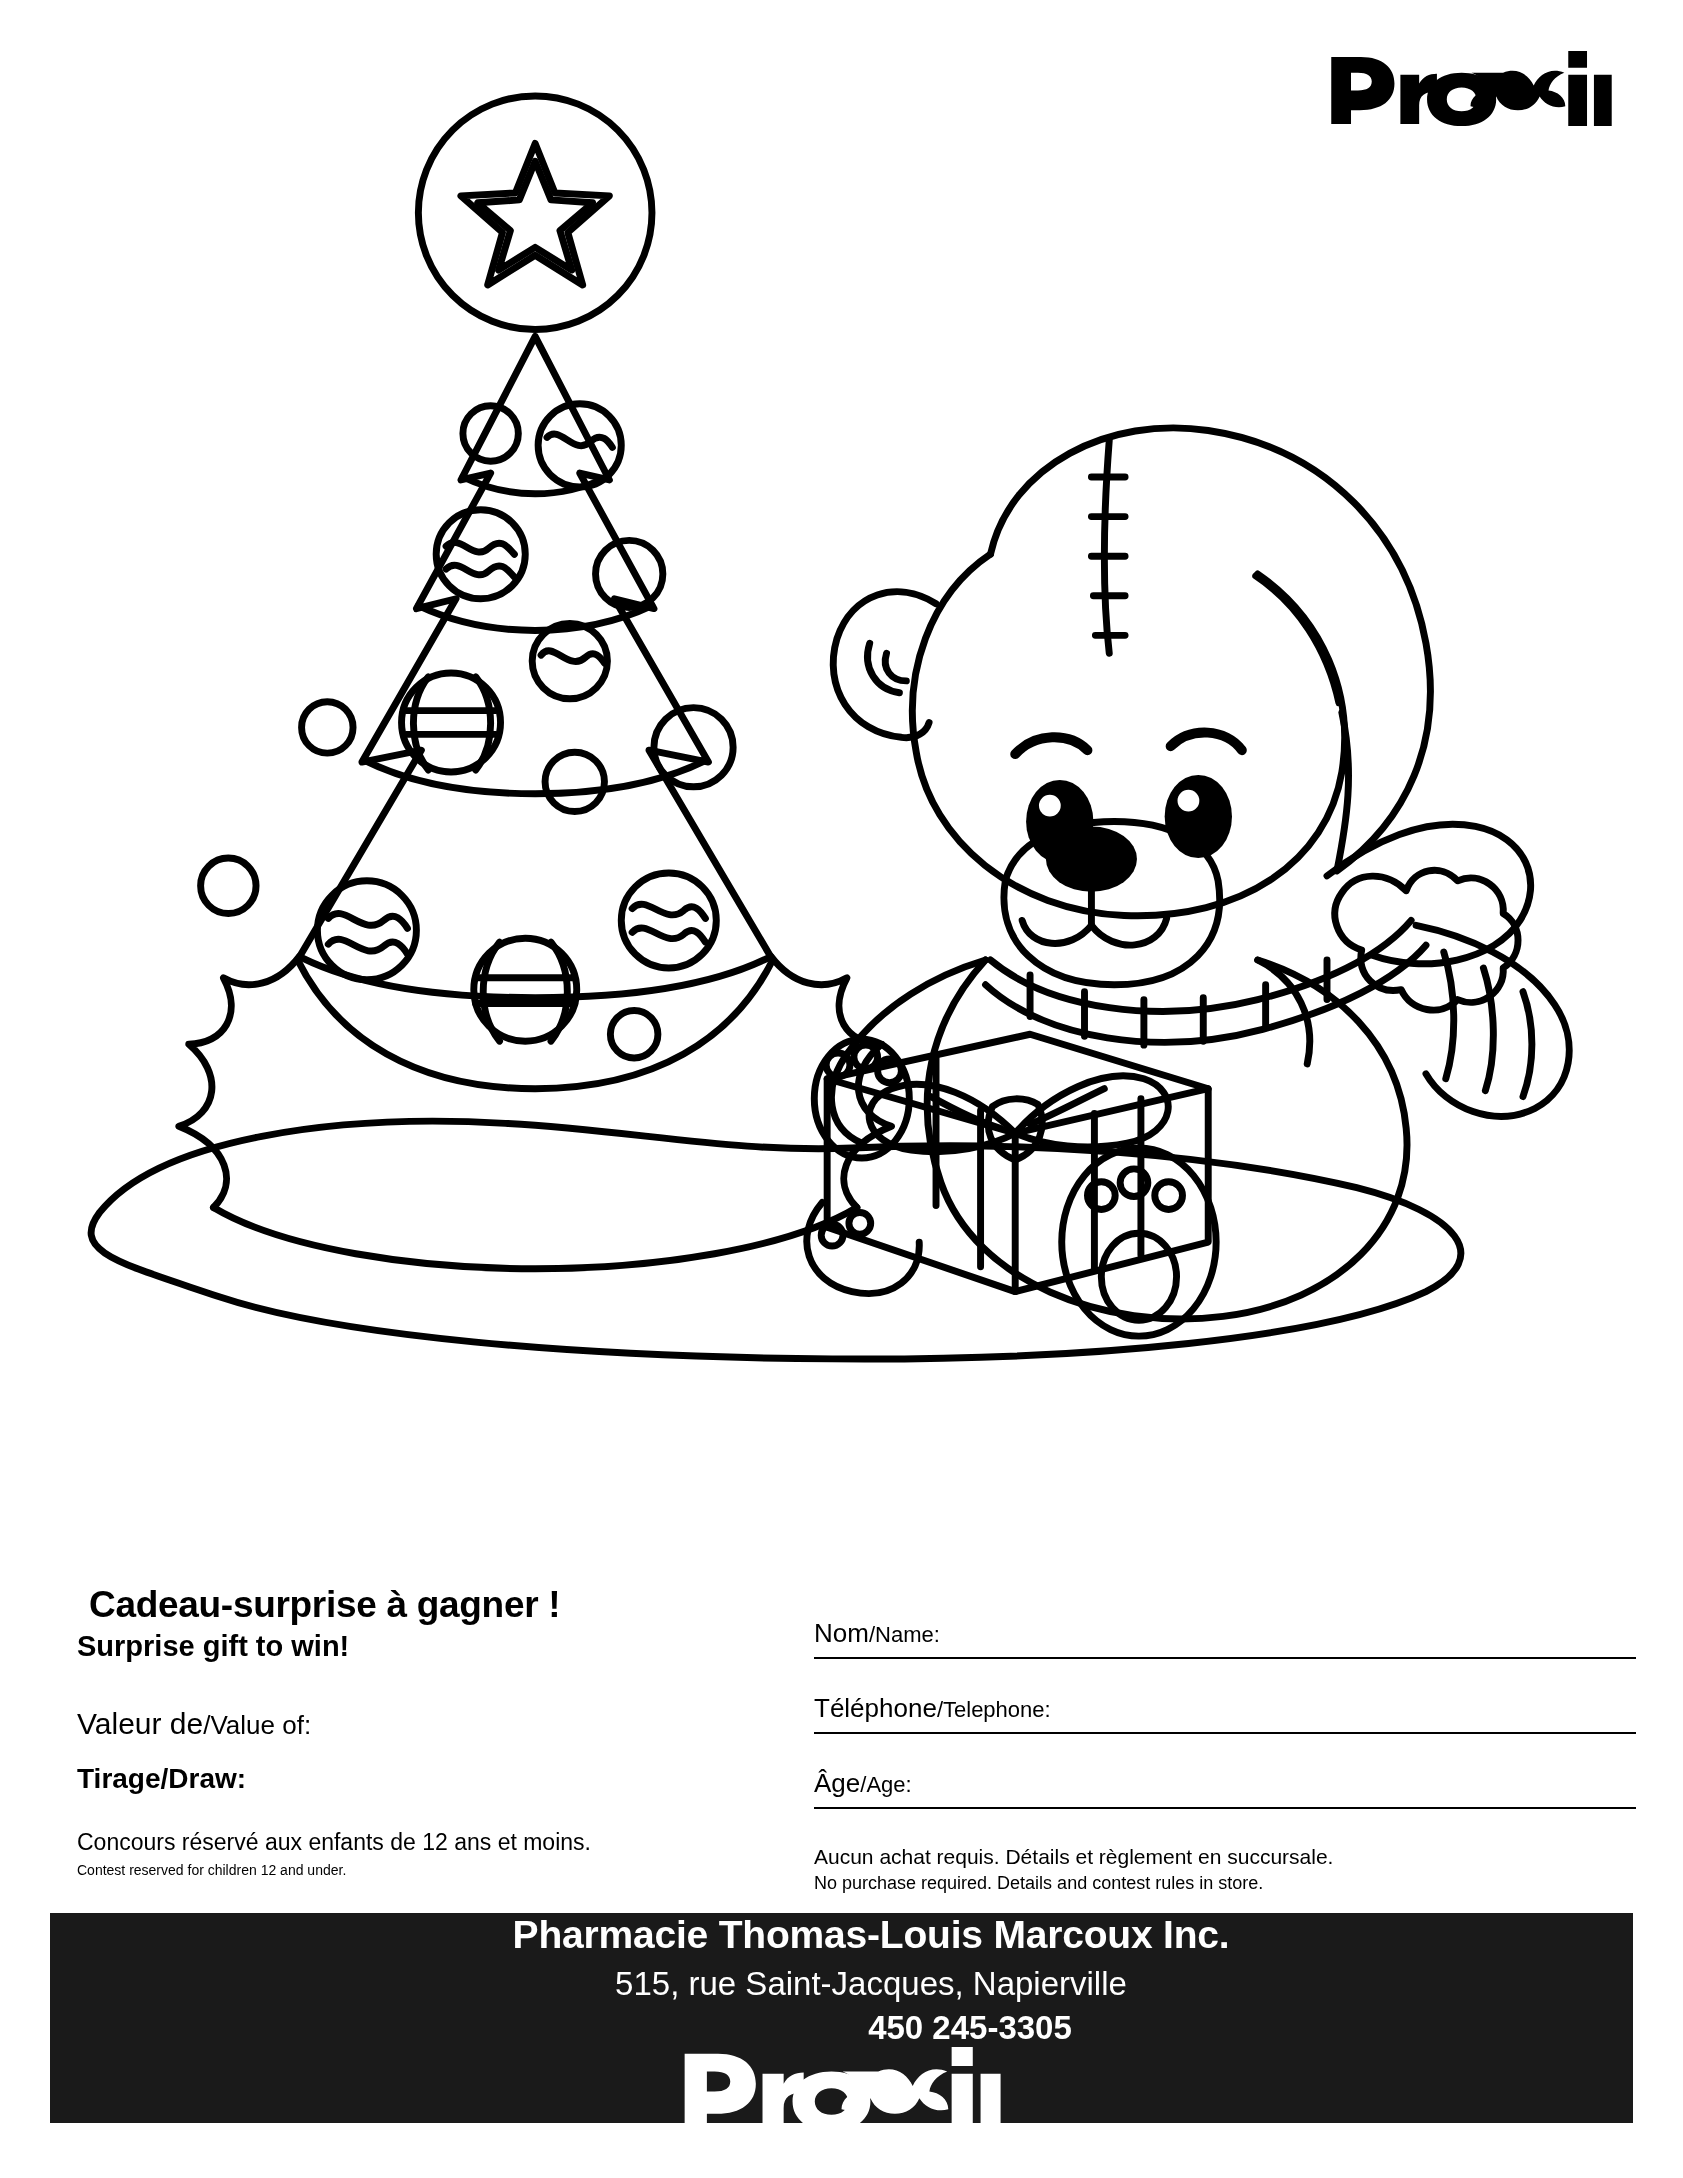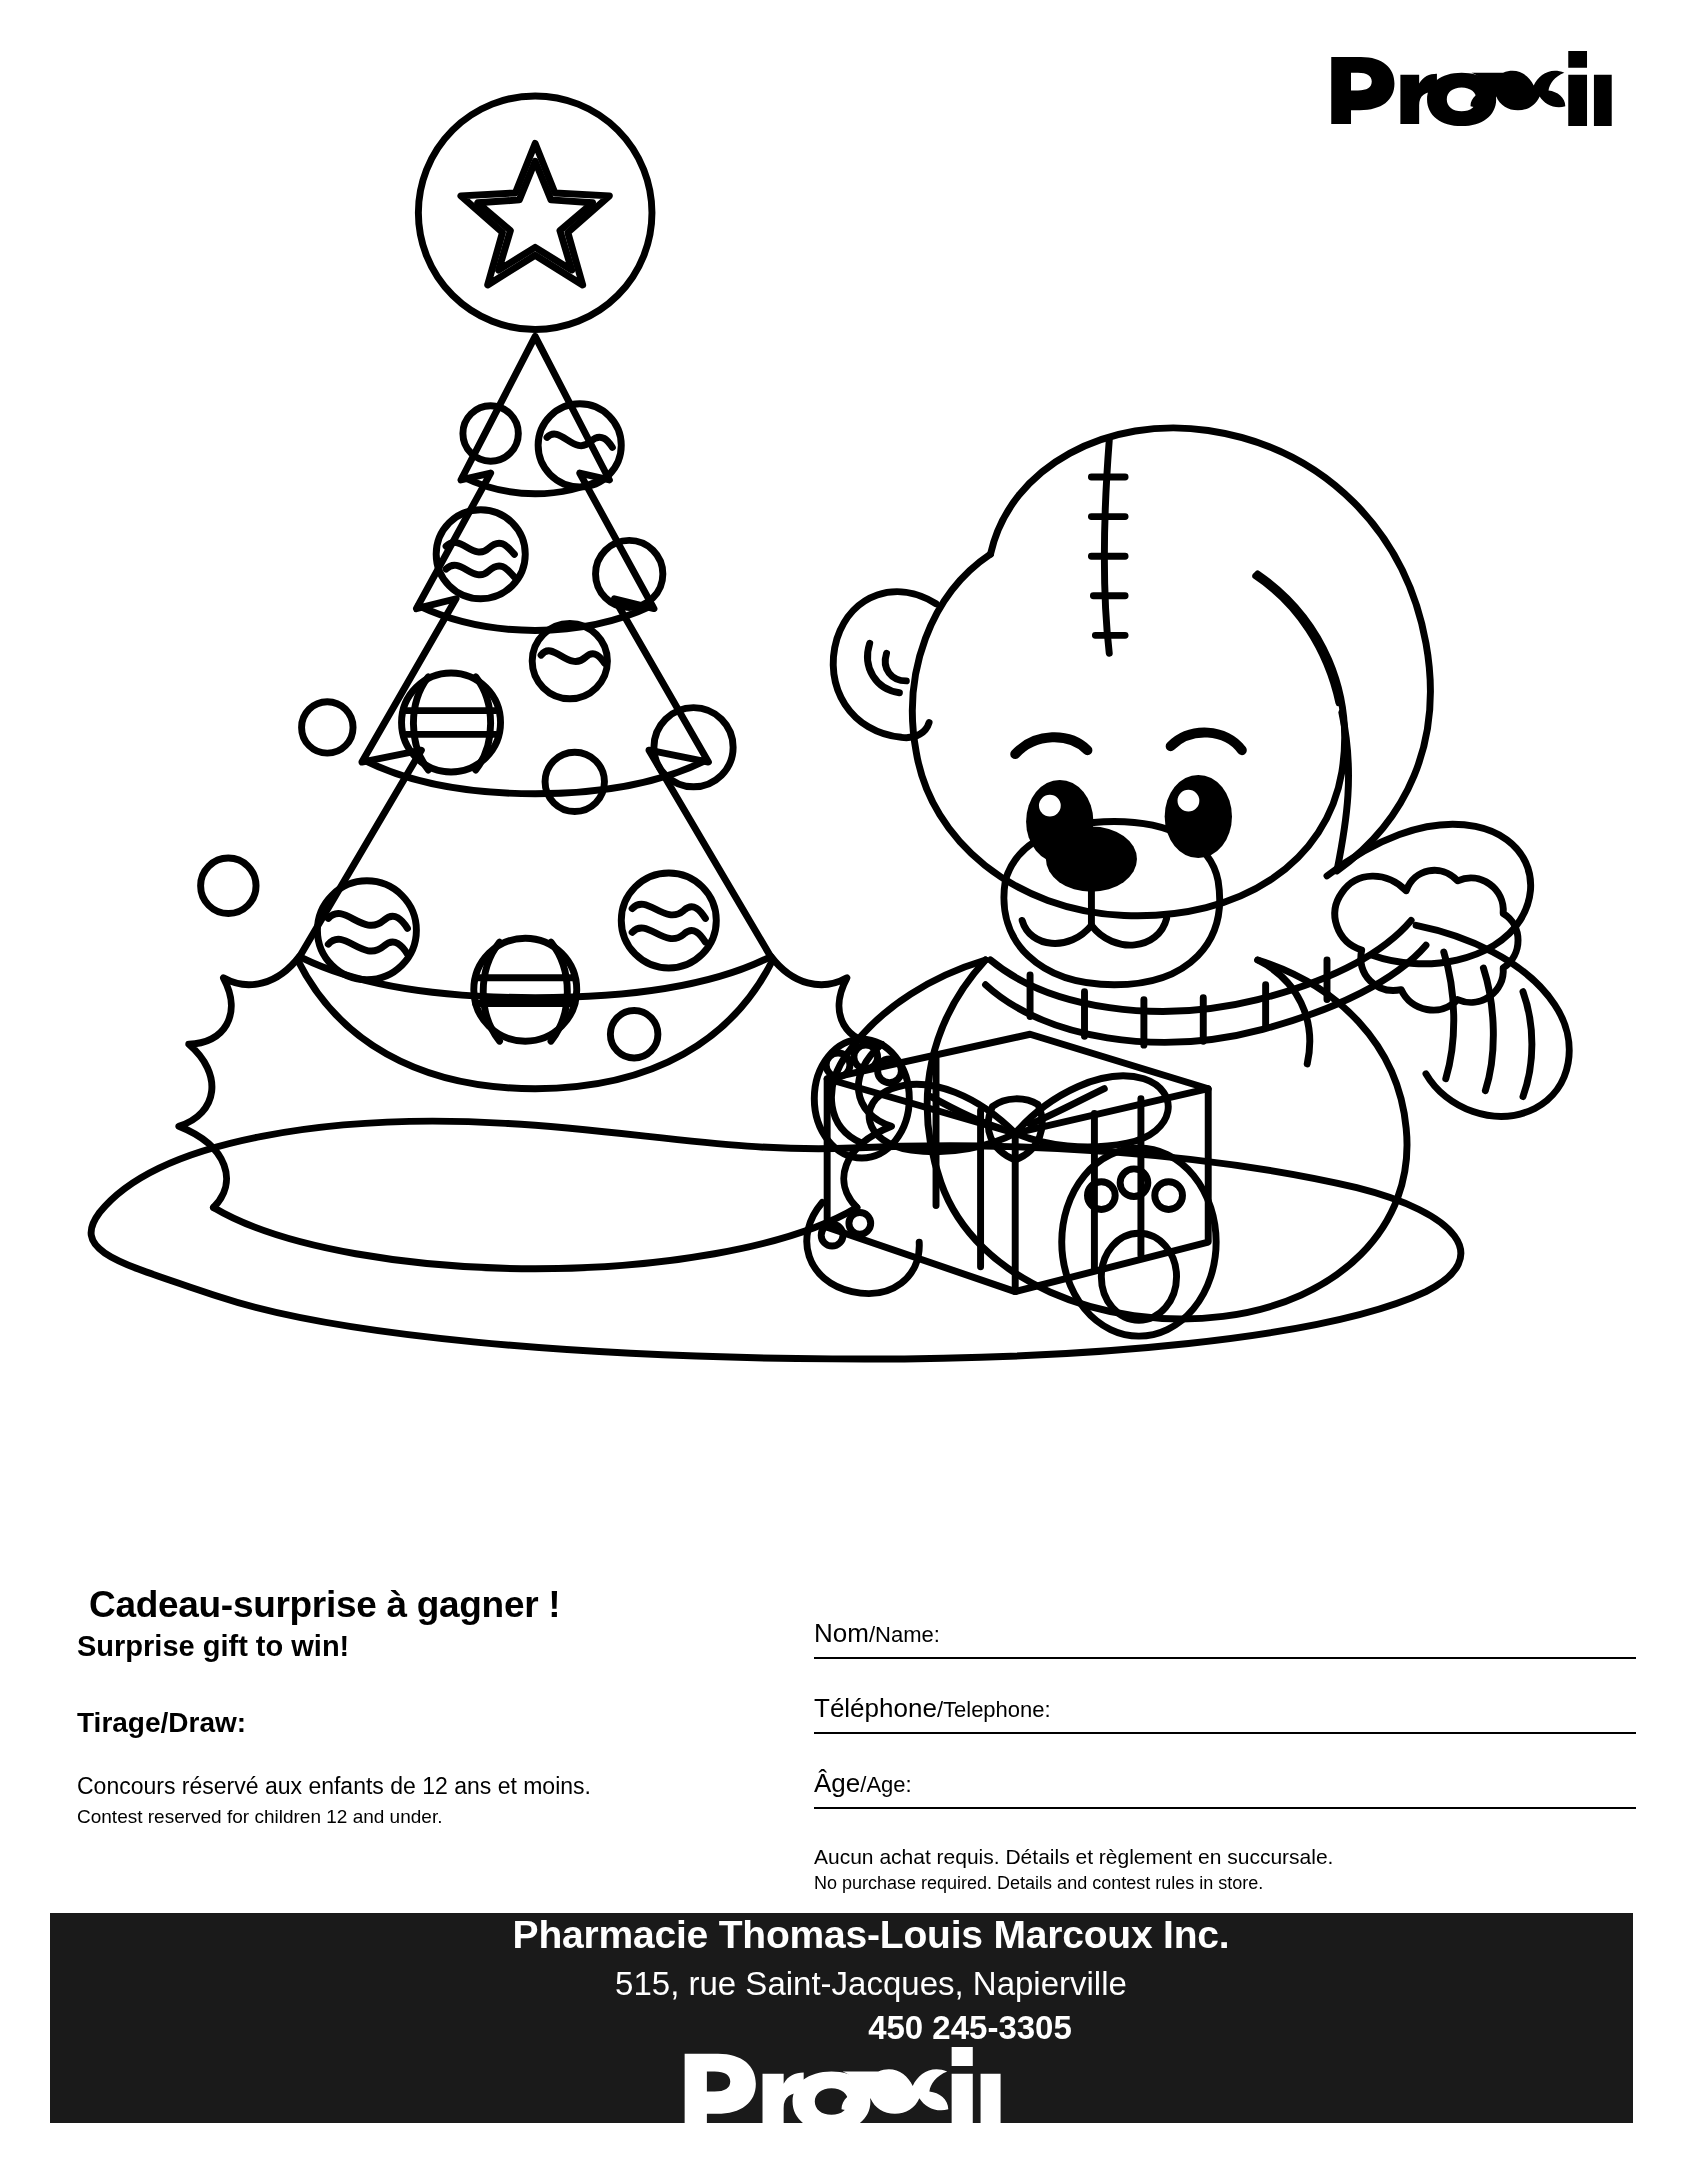--- a/index.html
+++ b/index.html
@@ -75,21 +75,21 @@
   .draw-line {
     font-size: 28px;
     font-weight: bold;
     margin: 0 0 34px 0;
   }
   .rules-fr {
     font-size: 23px;
     margin: 0 0 6px 0;
   }
   .rules-en {
-    font-size: 19px;
+    font-size: 14px;
     margin: 0;
   }
 
   
   .right-col {
     position: absolute;
     left: 782px;
     top: 0;
     width: 822px;
     margin-left: 32px;
@@ -338,20 +338,23 @@
     <path d="M900 1018 C 925 1032, 950 1044, 970 1050"></path>
     <path d="M1075 1010 C 1050 1022, 1020 1038, 1000 1046"></path>
   </svg>
 </div>
 
 <div class="lower">
 
   <div class="left-col">
     <p class="title-fr">Cadeau-surprise à gagner !</p>
     <p class="title-en">Surprise gift to win!</p>
+    <p class="value-line">
+      <span>Valeur de</span><span class="sm">/Value of:</span>
+    </p>
     <p class="draw-line">
       <span>Tirage</span><span>/Draw:</span>
     </p>
     <p class="rules-fr">Concours réservé aux enfants de 12 ans et moins.</p>
     <p class="rules-en">Contest reserved for children 12 and under.</p>
   </div>
 
   <div class="right-col">
 
     <div class="field">

